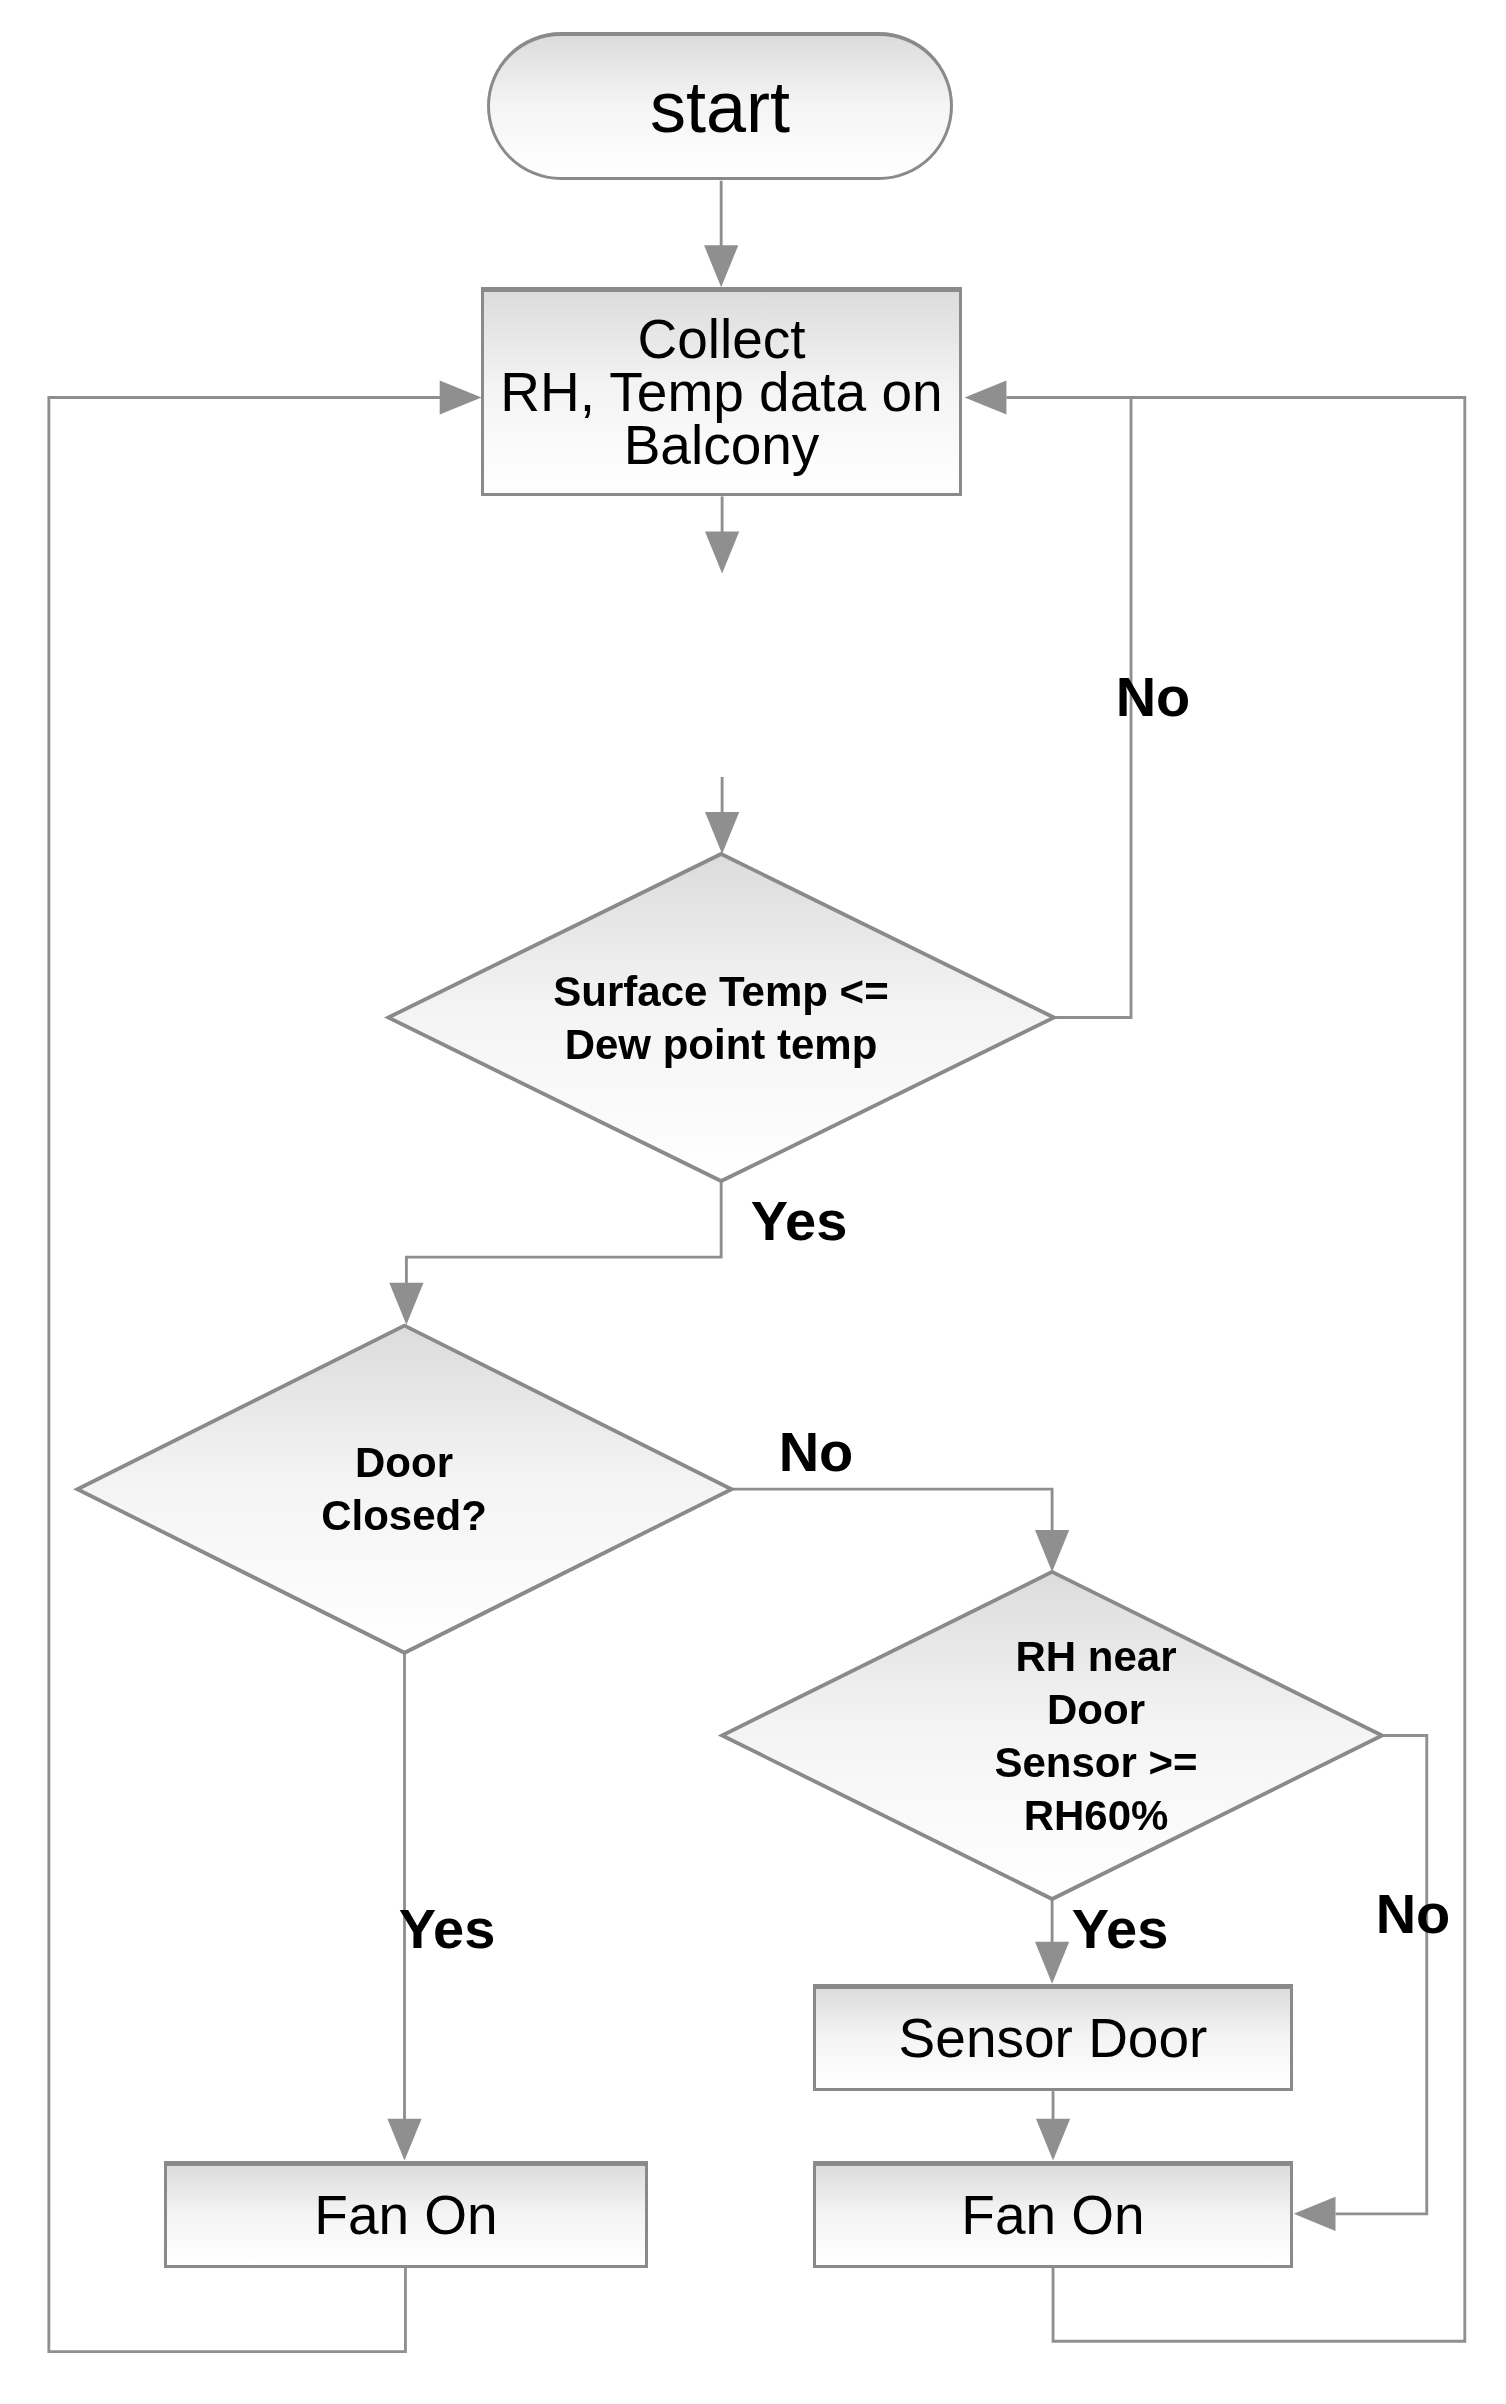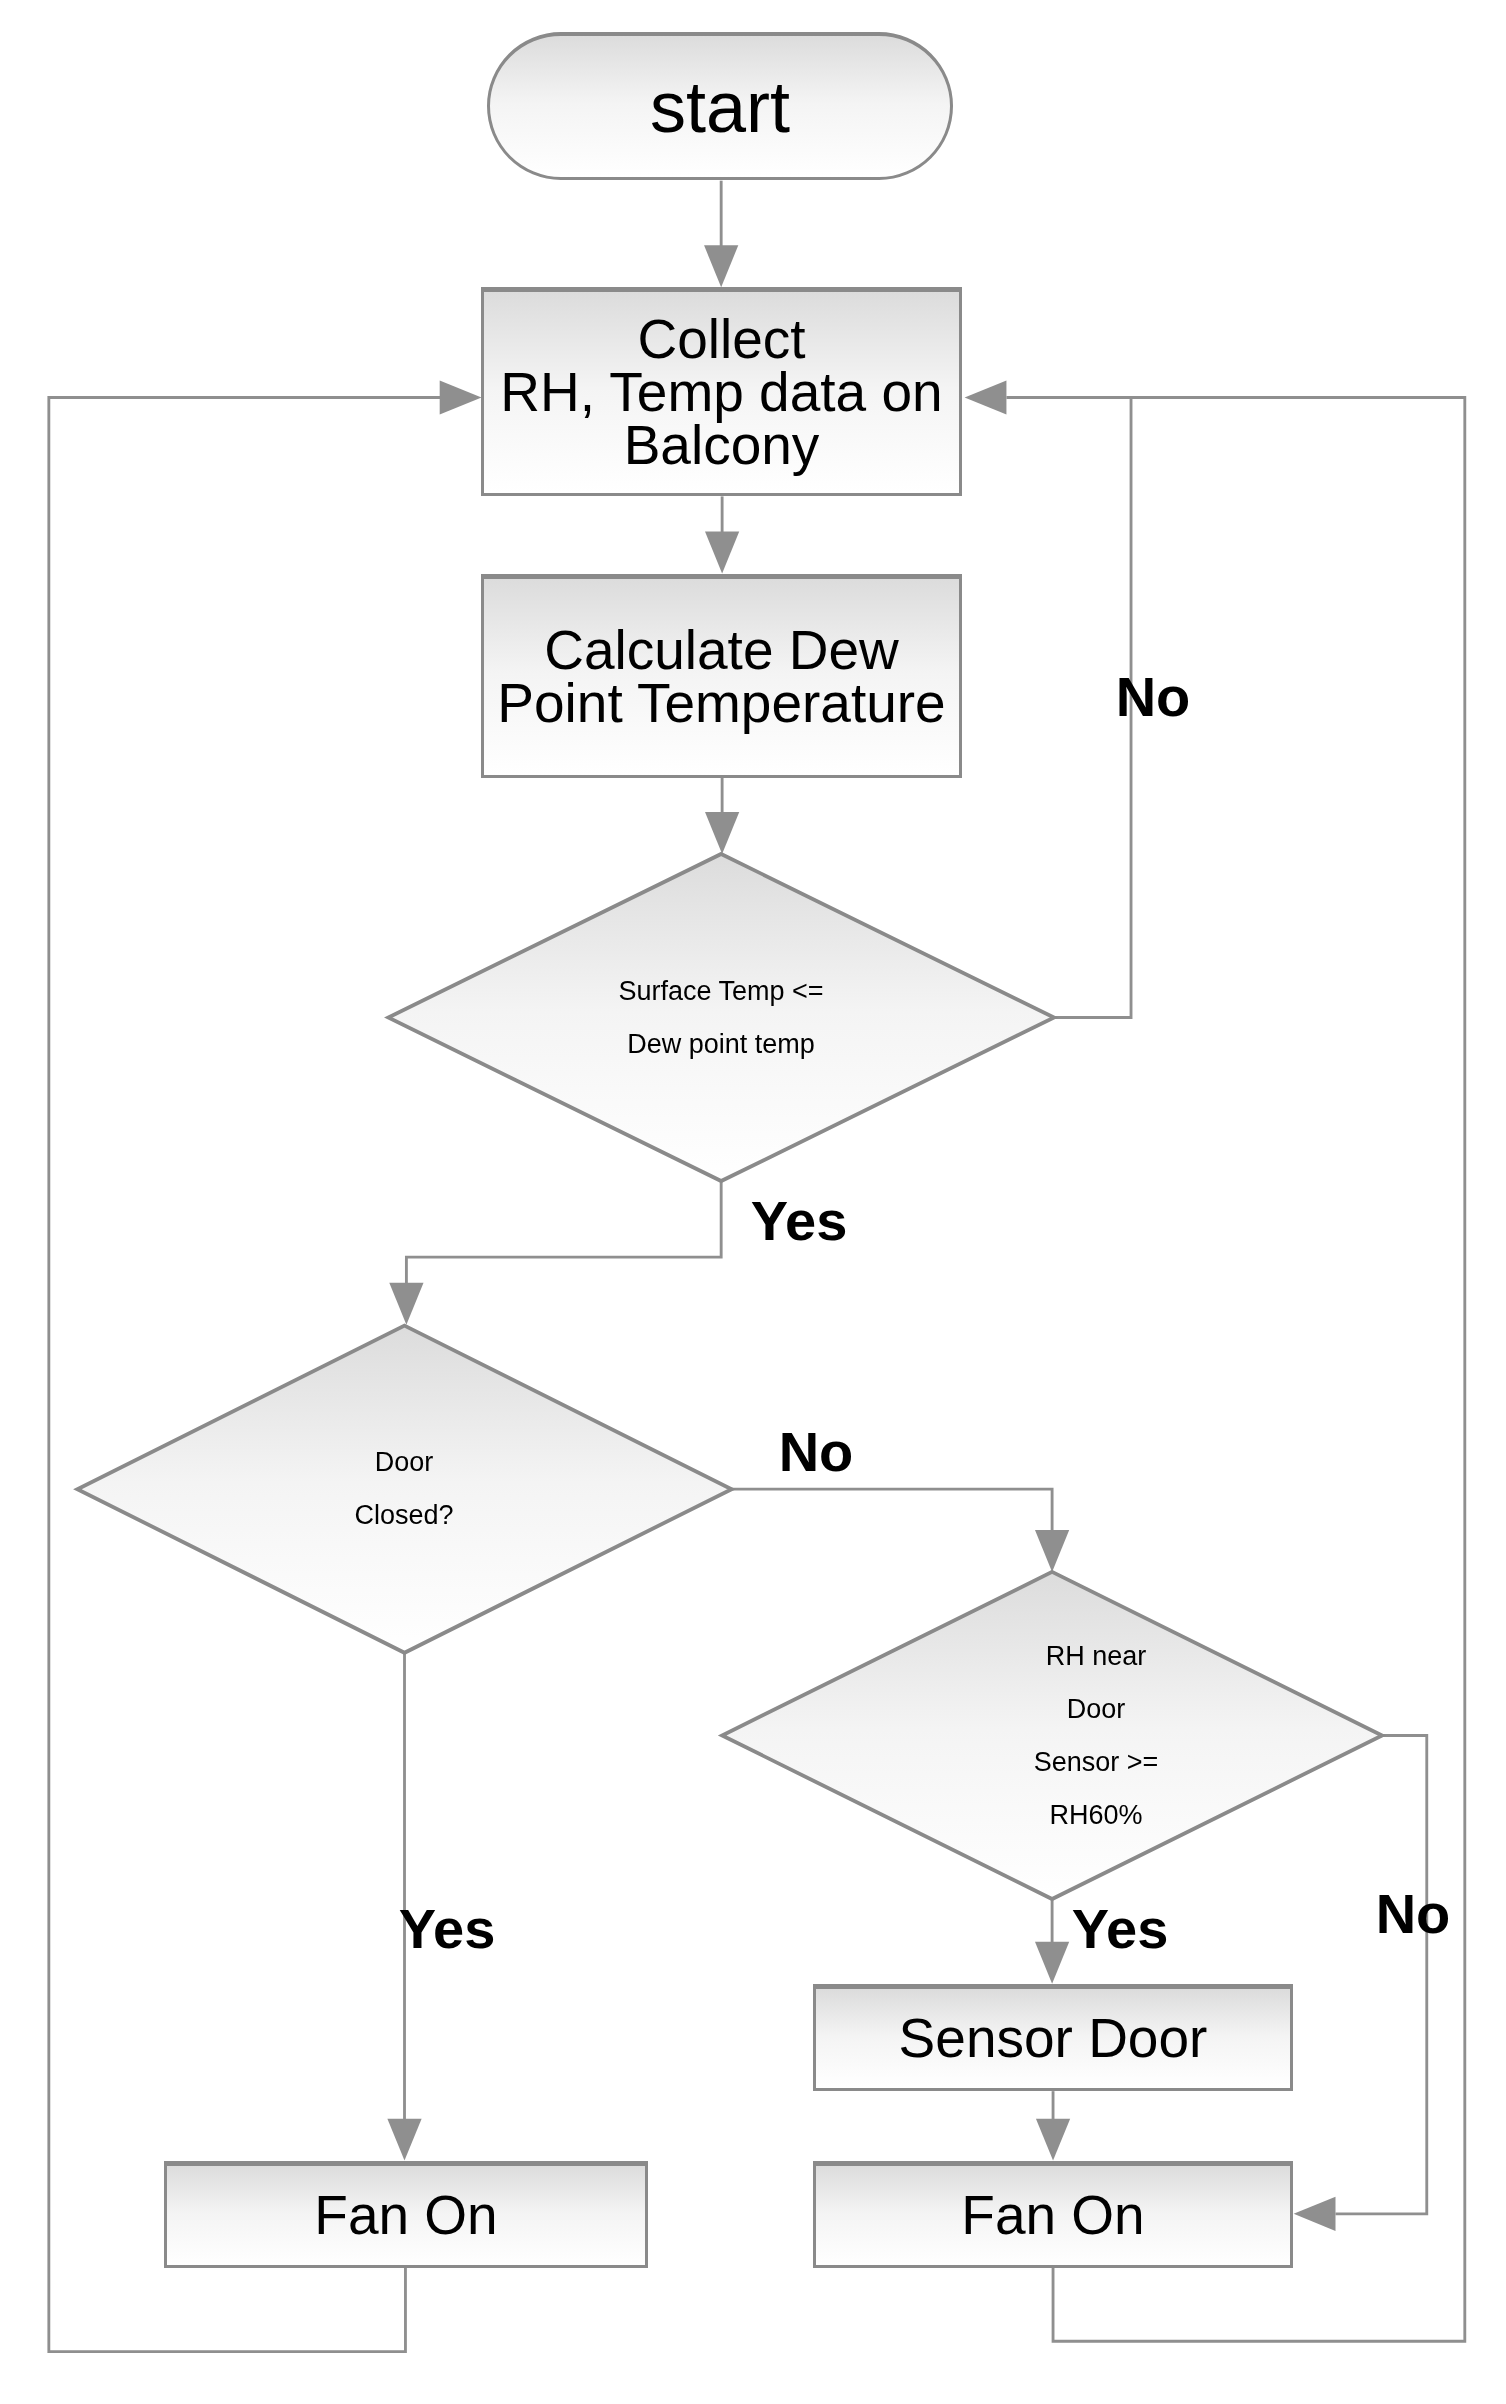--- a/index.html
+++ b/index.html
@@ -41,22 +41,23 @@
   }
   .terminator{
     border-radius:76px;
     border-top-width:4.8px;
     font-size:72px;line-height:72px;text-align:right;
   }
   .dtext{
     position:absolute;
     transform:translate(-50%,-50%);
     text-align:center;
-    font-size:27px;line-height:53px;
+    font-size:42px;line-height:53px;
     white-space:pre-line;
+    font-weight:bold;
   }
   .elabel{
     position:absolute;
     transform:translate(-50%,-50%);
     font-weight:bold;
     font-size:56px;line-height:46px;
     white-space:nowrap;
   }
 
   
@@ -121,22 +122,20 @@
     <polygon class="diamond" points="425,1394 769,1566 425,1738 81,1566"></polygon>
     <polygon class="diamond" points="1106,1653 1453,1825 1106,1997 759,1825"></polygon>
   </svg>
 
   <div class="node terminator" id="n-start">start</div>
 
   <div class="node" id="n-collect">Collect
 RH, Temp data on
 Balcony</div>
 
-  <div class="node" id="n-calc">Calculate Dew
-Point Temperature</div>
 
   <div class="node" id="n-closedoor">Sensor Door</div>
 
   <div class="node" id="n-fanleft">Fan On</div>
 
   <div class="node" id="n-fanright">Fan On</div>
 
   <div class="dtext" id="t-surface">Surface Temp &lt;=
 Dew point temp</div>
 

